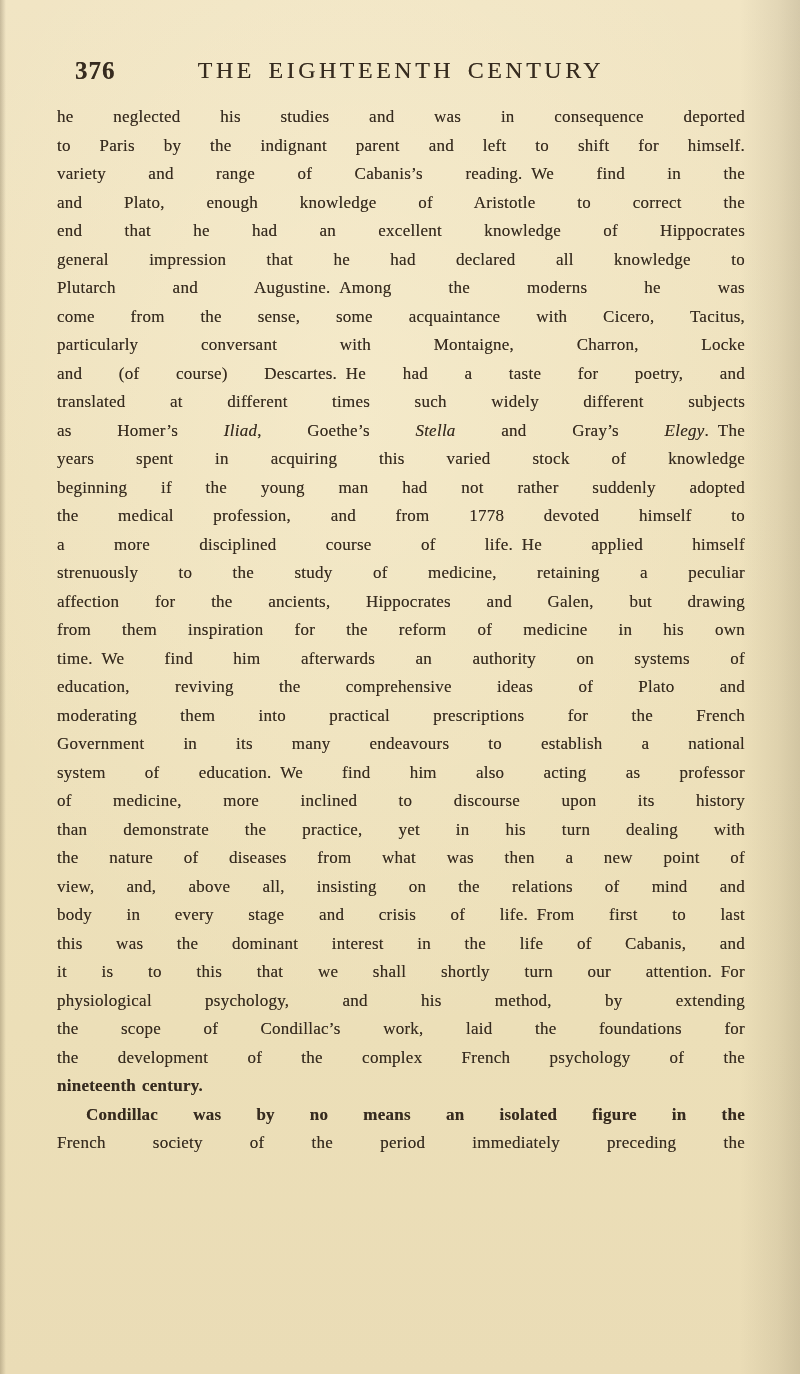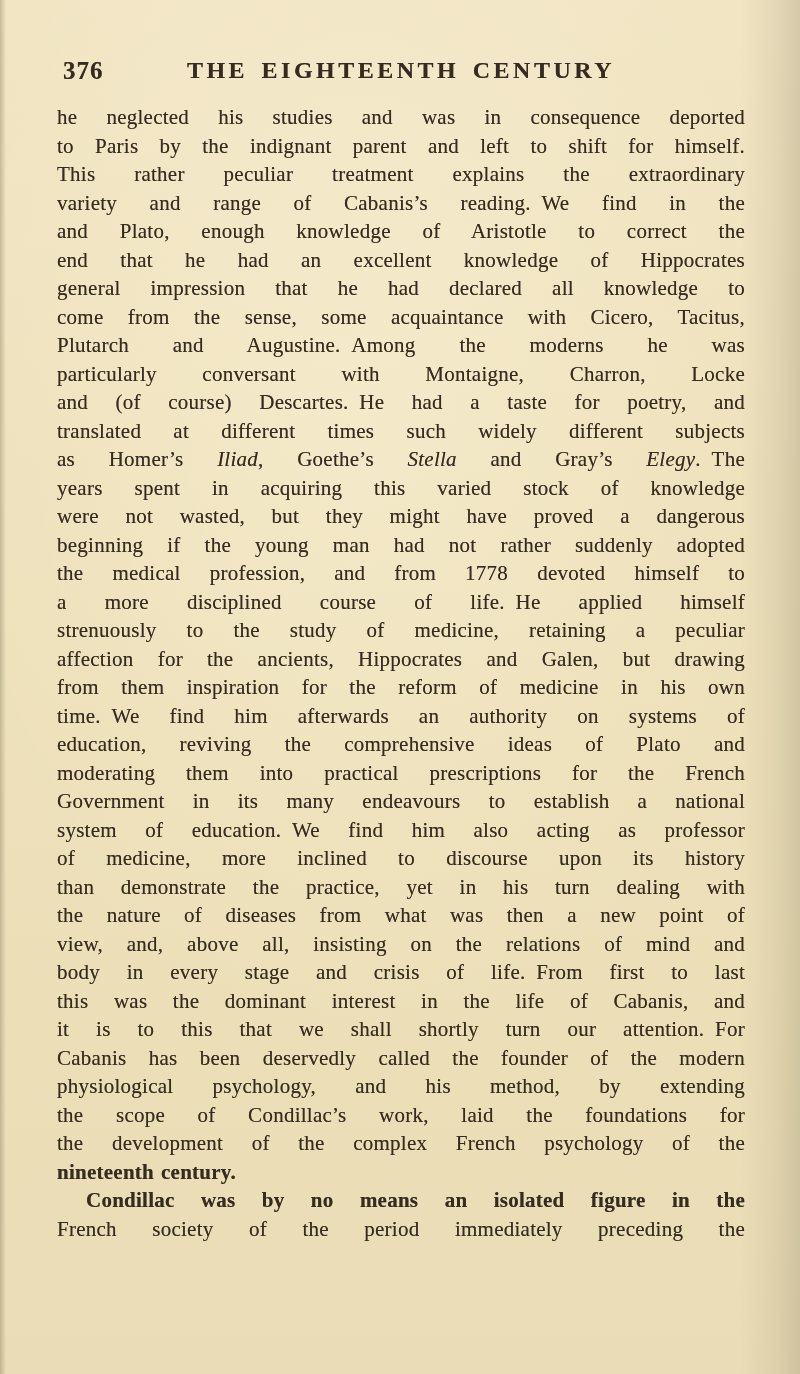--- a/index.html
+++ b/index.html
@@ -21,35 +21,35 @@
       radial-gradient(ellipse 620px 900px at 45% 30%, rgba(255,248,224,.35), rgba(255,248,224,0) 70%),
       linear-gradient(180deg, #f1e5c4 0%, #eee1bc 35%, #ecdfb8 75%, #eadcb6 100%);
     background-color:var(--paper);
     color:var(--ink);
   }
   .runhead{
     position:absolute;
     top:57px;left:57px;width:688px;height:36px;
   }
   .pagenum{
-    position:absolute;left:6px;top:0;
+    position:absolute;left:18px;top:0;
     font-size:25px;font-weight:bold;
     letter-spacing:1px;
   }
   .title{
     position:absolute;left:0;right:0;top:0;
     text-align:center;
-    font-size:24px;font-weight:bold;
+    font-size:24px;font-weight:normal;
     letter-spacing:3.5px;
     word-spacing:4px;
   }
   .textblock{
     position:absolute;
     left:57px;top:103px;width:688px;
-    font-size:21px;
+    font-size:17px;
     line-height:28.5px;
     letter-spacing:0.25px;
     word-spacing:1.5px;
   }
   .line{
     text-align:justify;
     text-align-last:justify;
     white-space:nowrap;
     height:28.5px;
   }
@@ -72,52 +72,49 @@
 <body>
 
 <div class="page">
   <div class="runhead">
     <span class="pagenum">376</span>
     <span class="title">THE EIGHTEENTH CENTURY</span>
   </div>
   <div class="textblock">
       <div class="line"><span>he neglected his studies and was in consequence deported</span></div>
       <div class="line"><span>to Paris by the indignant parent and left to shift for himself.</span></div>
-      <div class="line"><span>This rather peculiar treatment explains the extraordinary</span></div>
       <div class="line"><span>variety and range of Cabanis’s reading. We find in the</span></div>
       <div class="line"><span>and Plato, enough knowledge of Aristotle to correct the</span></div>
       <div class="line"><span>end that he had an excellent knowledge of Hippocrates</span></div>
       <div class="line"><span>general impression that he had declared all knowledge to</span></div>
+      <div class="line"><span>Plutarch and Augustine. Among the moderns he was</span></div>
       <div class="line"><span>come from the sense, some acquaintance with Cicero, Tacitus,</span></div>
-      <div class="line"><span>Plutarch and Augustine. Among the moderns he was</span></div>
       <div class="line"><span>particularly conversant with Montaigne, Charron, Locke</span></div>
       <div class="line"><span>and (of course) Descartes. He had a taste for poetry, and</span></div>
       <div class="line"><span>translated at different times such widely different subjects</span></div>
       <div class="line"><span>as Homer’s </span><span class="it">Iliad</span><span>, Goethe’s </span><span class="it">Stella</span><span> and Gray’s </span><span class="it">Elegy</span><span>. The</span></div>
       <div class="line"><span>years spent in acquiring this varied stock of knowledge</span></div>
-      <div class="line"><span>were not wasted, but they might have proved a dangerous</span></div>
       <div class="line"><span>beginning if the young man had not rather suddenly adopted</span></div>
       <div class="line"><span>the medical profession, and from 1778 devoted himself to</span></div>
       <div class="line"><span>a more disciplined course of life. He applied himself</span></div>
       <div class="line"><span>strenuously to the study of medicine, retaining a peculiar</span></div>
       <div class="line"><span>affection for the ancients, Hippocrates and Galen, but drawing</span></div>
       <div class="line"><span>from them inspiration for the reform of medicine in his own</span></div>
       <div class="line"><span>time. We find him afterwards an authority on systems of</span></div>
       <div class="line"><span>education, reviving the comprehensive ideas of Plato and</span></div>
       <div class="line"><span>moderating them into practical prescriptions for the French</span></div>
       <div class="line"><span>Government in its many endeavours to establish a national</span></div>
       <div class="line"><span>system of education. We find him also acting as professor</span></div>
       <div class="line"><span>of medicine, more inclined to discourse upon its history</span></div>
       <div class="line"><span>than demonstrate the practice, yet in his turn dealing with</span></div>
       <div class="line"><span>the nature of diseases from what was then a new point of</span></div>
       <div class="line"><span>view, and, above all, insisting on the relations of mind and</span></div>
       <div class="line"><span>body in every stage and crisis of life. From first to last</span></div>
       <div class="line"><span>this was the dominant interest in the life of Cabanis, and</span></div>
       <div class="line"><span>it is to this that we shall shortly turn our attention. For</span></div>
-      <div class="line"><span>Cabanis has been deservedly called the founder of the modern</span></div>
       <div class="line"><span>physiological psychology, and his method, by extending</span></div>
       <div class="line"><span>the scope of Condillac’s work, laid the foundations for</span></div>
       <div class="line"><span>the development of the complex French psychology of the</span></div>
       <div class="line no-just"><span>nineteenth century.</span></div>
       <div class="line indent"><span>Condillac was by no means an isolated figure in the</span></div>
       <div class="line"><span>French society of the period immediately preceding the</span></div>
     </div>
 </div>
 
 </body></html>

